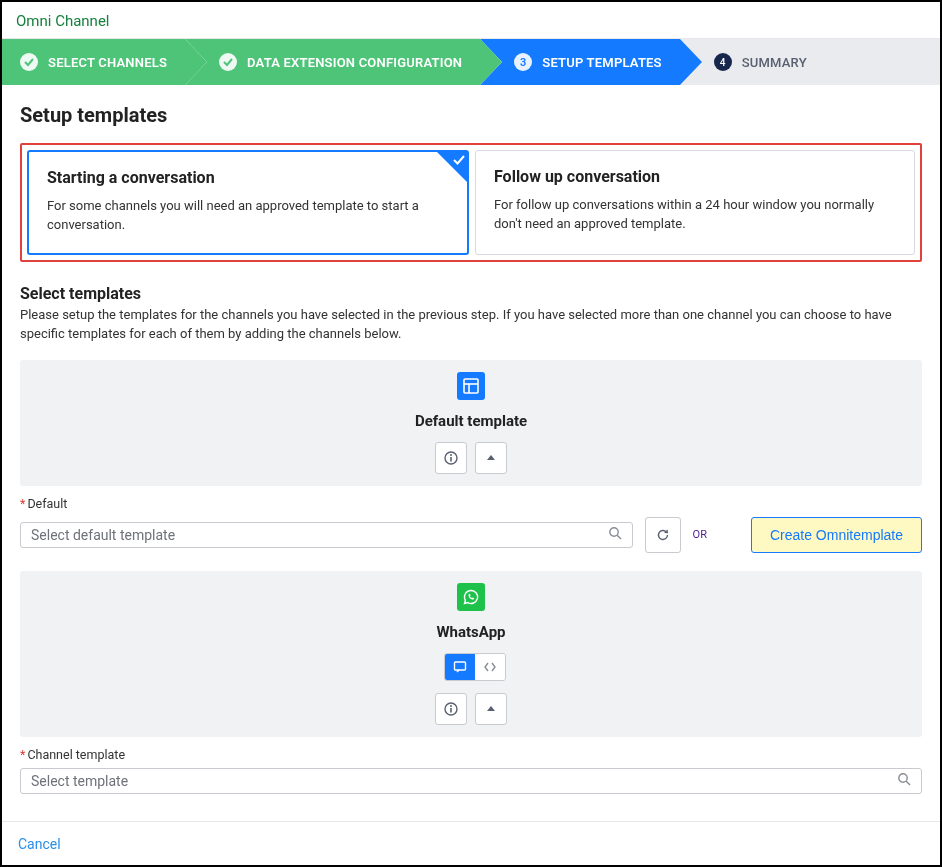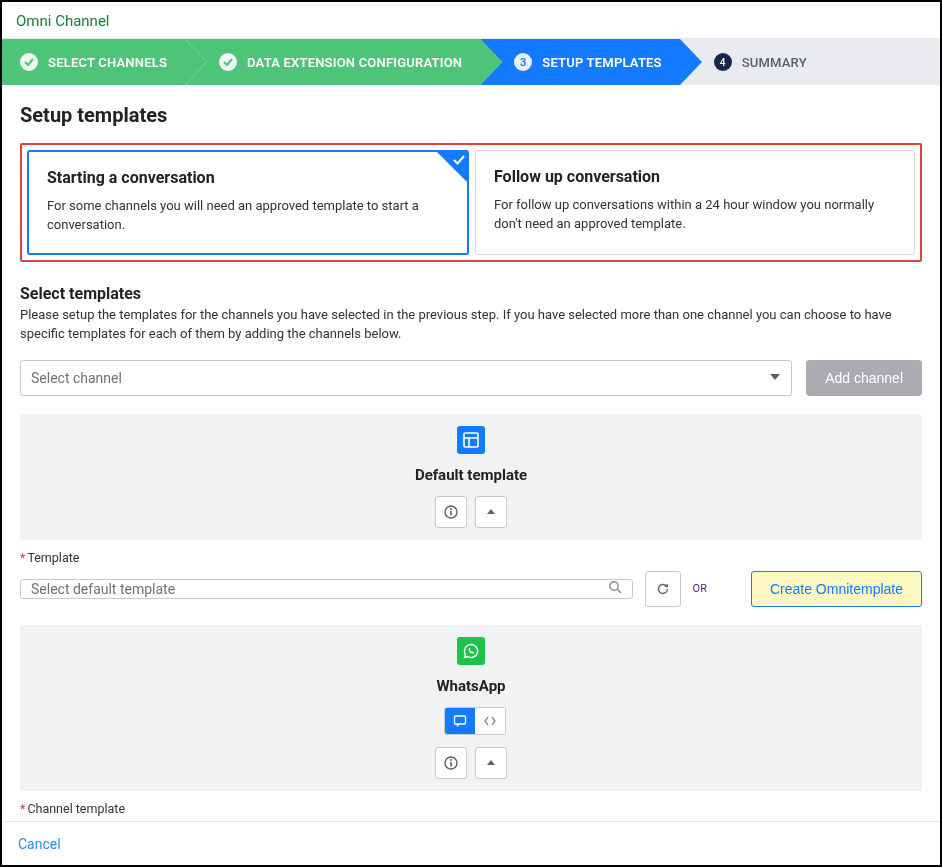--- a/index.html
+++ b/index.html
@@ -193,21 +193,21 @@
     background: #fff; color: #8a8d95;
   }
   .middle-toggle .tbtn.active { background: #147aff; color: #fff; }
   .panel .center { flex:1; display:flex; align-items:center; justify-content:center; }
 
   .field-label { font-size: 12.5px; color: #333; margin: 10px 0 6px; }
   .field-label .req { color: #d93a2e; margin-right: 2px; }
   .input-wrap {
     border: 1px solid #c9c9d0;
     border-radius: 3px;
-    height: 20px;
+    height: 26px;
     display: flex;
     align-items: center;
     padding: 0 10px;
     color: #6f7279;
     font-size: 14px;
     justify-content: space-between;
     background: #fff;
   }
   .template-row { display: flex; gap: 12px; align-items: center; margin-bottom: 18px; }
   .template-row .input-wrap { flex: 1; }
@@ -266,31 +266,20 @@
     </div>
     <div class="card">
       <h3>Follow up conversation</h3>
       <p>For follow up conversations within a 24 hour window you normally don't need an approved template.</p>
     </div>
   </div>
 
   <h2 class="section-title">Select templates</h2>
   <p class="section-desc">Please setup the templates for the channels you have selected in the previous step. If you have selected more than one channel you can choose to have specific templates for each of them by adding the channels below.</p>
 
-  <div class="row">
-    <div class="select-wrap">
-      <span>Select channel</span>
-      <span class="chev">
-        <svg width="12" height="12" viewBox="0 0 12 12">
-            <path d="M1 3 L6 9 L11 3 Z" fill="currentColor"></path>
-          </svg>
-      </span>
-    </div>
-    <button class="btn disabled">Add channel</button>
-  </div>
 
   <div class="panel">
     <span class="icon-box blue">
       <svg width="16" height="16" viewBox="0 0 16 16">
           <rect x="1" y="1" width="14" height="14" rx="1" fill="none" stroke="#fff" stroke-width="1.6"></rect>
           <line x1="1" y1="6" x2="15" y2="6" stroke="#fff" stroke-width="1.6"></line>
           <line x1="6" y1="6" x2="6" y2="15" stroke="#fff" stroke-width="1.6"></line>
         </svg>
     </span>
     <span class="panel-title">Default template</span>
@@ -303,21 +292,21 @@
           </svg>
       </span>
       <span class="sq-btn">
         <svg width="10" height="10" viewBox="0 0 10 10">
             <path d="M1 7 L5 2 L9 7 Z" fill="currentColor"></path>
           </svg>
       </span>
     </div>
   </div>
 
-  <div class="field-label"><span class="req">*</span><span>Template</span></div>
+  <div class="field-label"><span class="req">*</span><span>Default</span></div>
   <div class="template-row">
     <div class="input-wrap">
       <span>Select default template</span>
       <span>
         <svg width="14" height="14" viewBox="0 0 14 14">
             <circle cx="6" cy="6" r="4.2" fill="none" stroke="#8a8d95" stroke-width="1.4"></circle>
             <line x1="9.2" y1="9.2" x2="13" y2="13" stroke="#8a8d95" stroke-width="1.4"></line>
           </svg>
       </span>
     </div>

